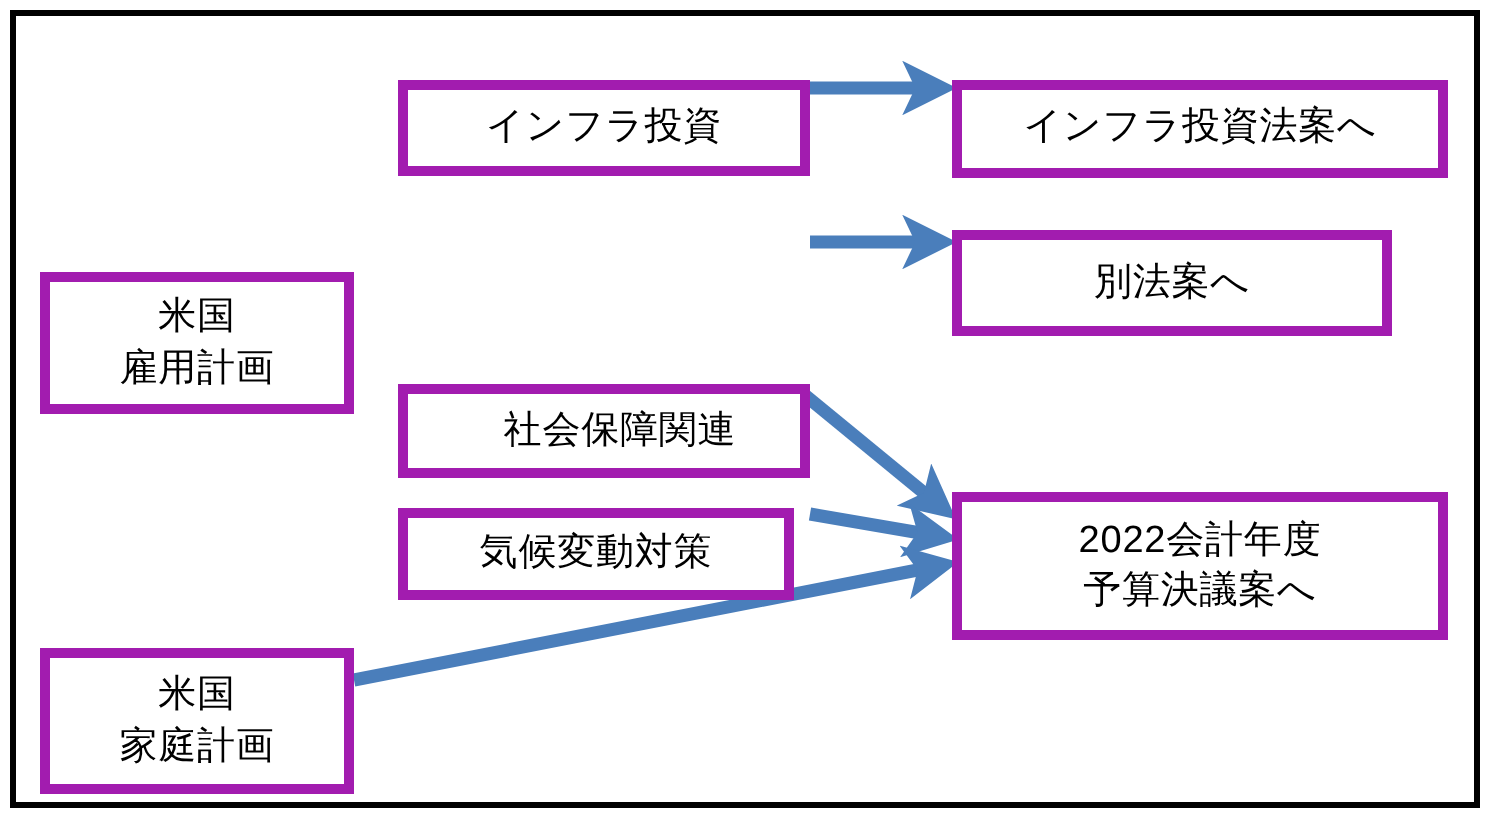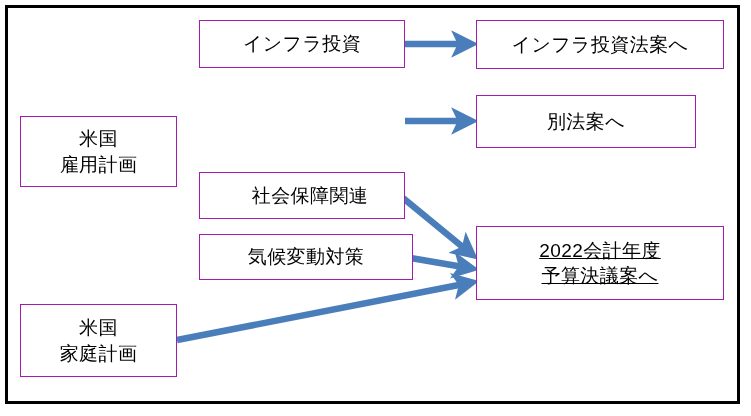--- a/index.html
+++ b/index.html
@@ -30,61 +30,62 @@
     position: absolute;
     left: 0;
     top: 0;
     width: 751px;
     height: 416px;
     pointer-events: none;
   }
   .node {
     position: absolute;
     box-sizing: border-box;
-    border: 1px solid #a21caf;
+    border: 5px solid #a21caf;
     background: #ffffff;
     display: flex;
     align-items: center;
     justify-content: center;
     text-align: center;
     color: #000000;
     font-size: 19px;
     line-height: 1.32;
     letter-spacing: 0.4px;
     white-space: pre-line;
+    margin-top: 20px;
   }
   
   #node-jobs-plan {
     left: 20px;  top: 116px;  width: 157px; height: 71px;
   }
   #node-families-plan {
     left: 20px;  top: 304px;  width: 157px; height: 73px;
   }
   
   #node-infra {
     left: 199px; top: 20px;  width: 206px; height: 48px;
   }
   #node-manufacturing {
     left: 199px; top: 82px;  width: 206px; height: 76px;
   }
   #node-social-security {
     left: 199px; top: 172px; width: 206px; height: 47px; padding-left: 16px;
   }
   #node-climate {
-    left: 199px; top: 234px; width: 214px; height: 46px;
+    left: 199px; top: 234px; width: 198px; height: 46px;
   }
   
   #node-infra-bill {
-    left: 476px; top: 20px;  width: 248px; height: 49px;
+    left: 476px; top: 20px;  width: 248px; height: 49px; font-family: Liberation Mono, monospace;
   }
   #node-other-bill {
     left: 476px; top: 95px;  width: 220px; height: 53px;
   }
   #node-budget-resolution {
-    left: 476px; top: 226px; width: 248px; height: 74px; text-decoration: underline;
+    left: 476px; top: 226px; width: 248px; height: 74px;
   }
 </style>
 </head>
 <body>
 
 <div id="stage">
 
   <div id="outer-frame"></div>
 
   <svg id="arrow-layer" viewBox="0 0 751 416" width="751" height="416" xmlns="http://www.w3.org/2000/svg">

